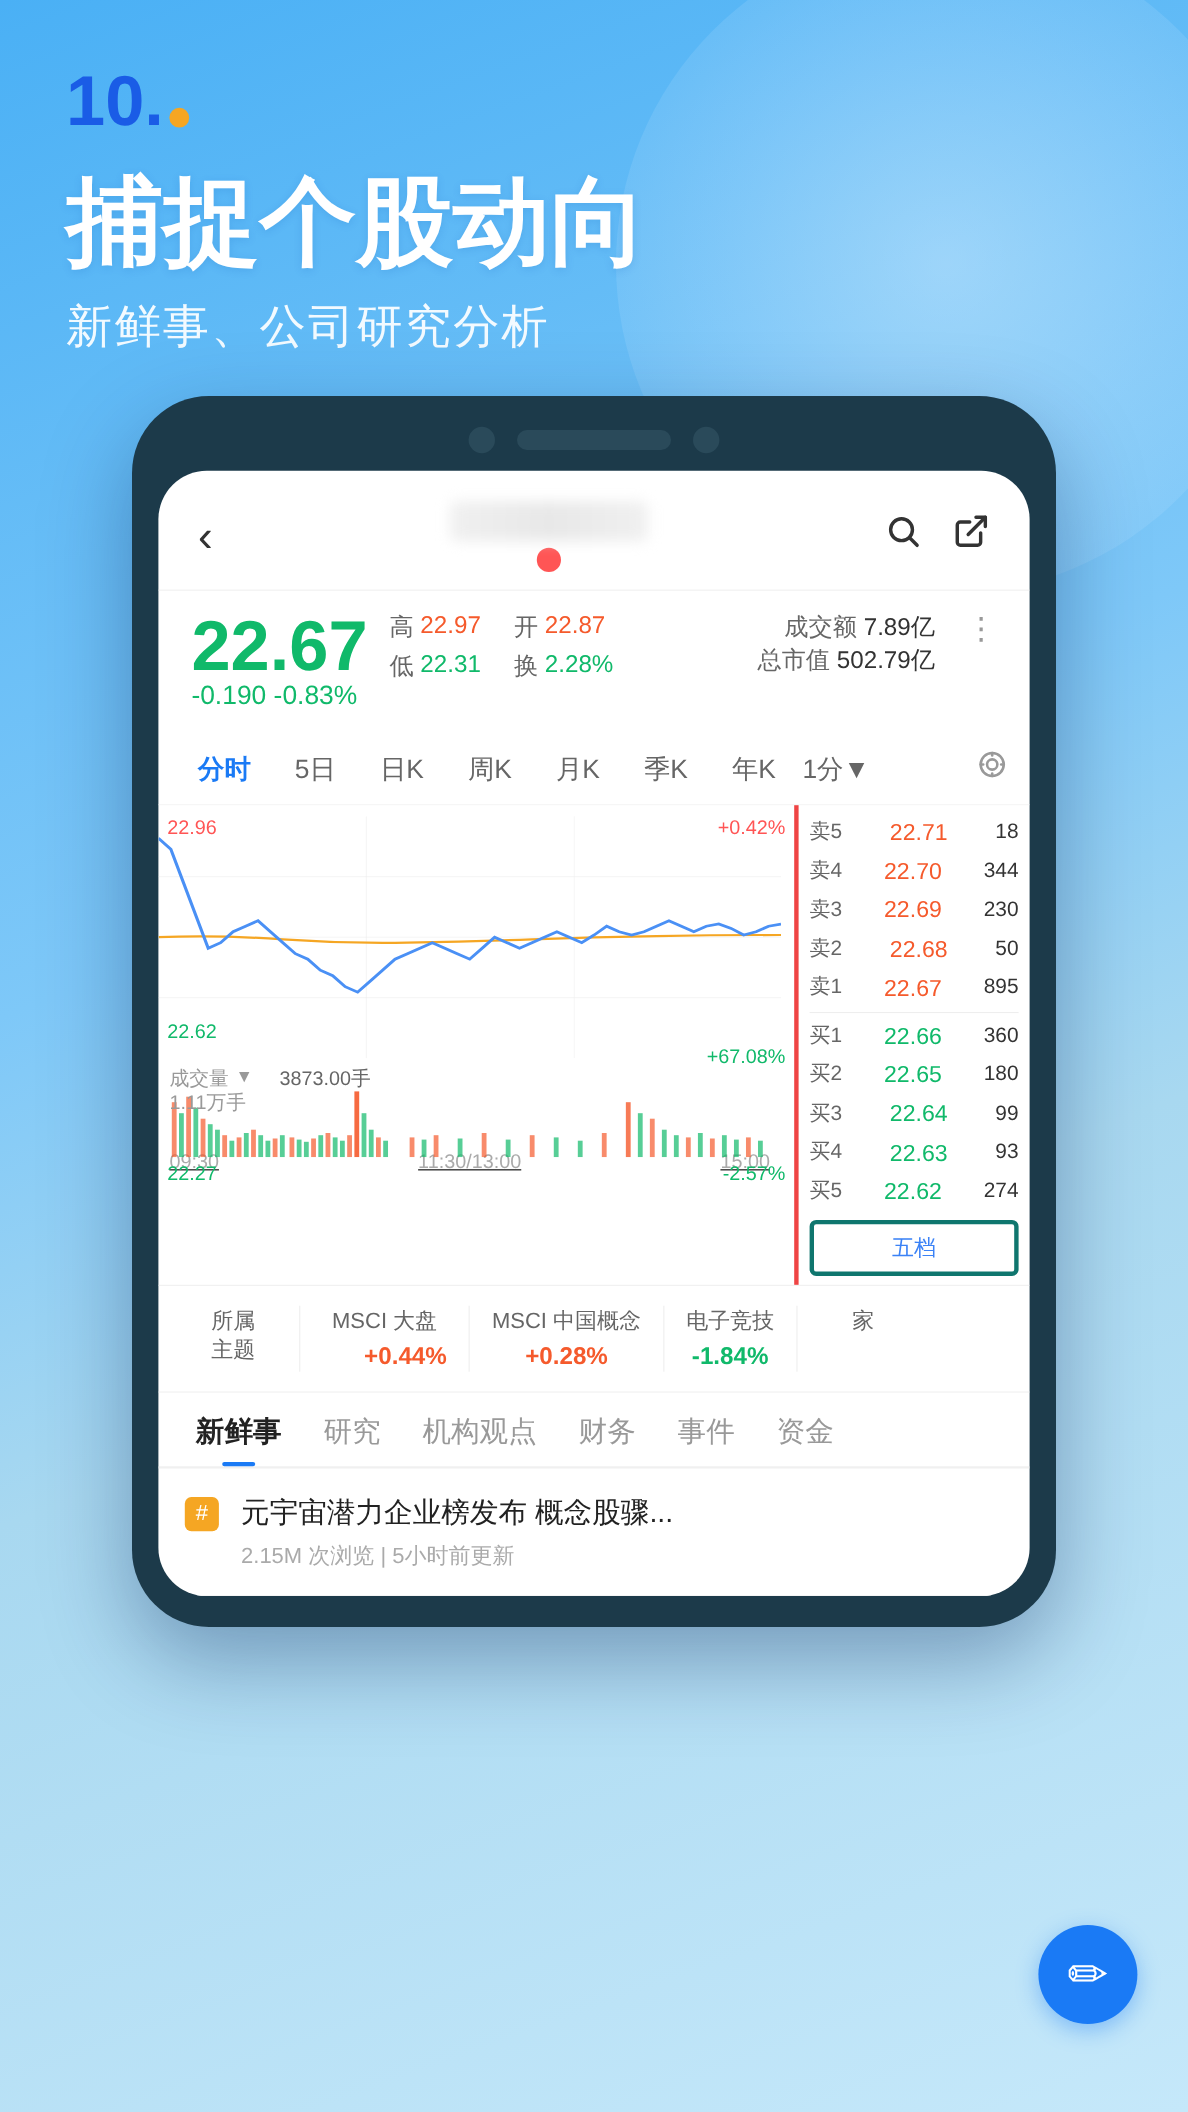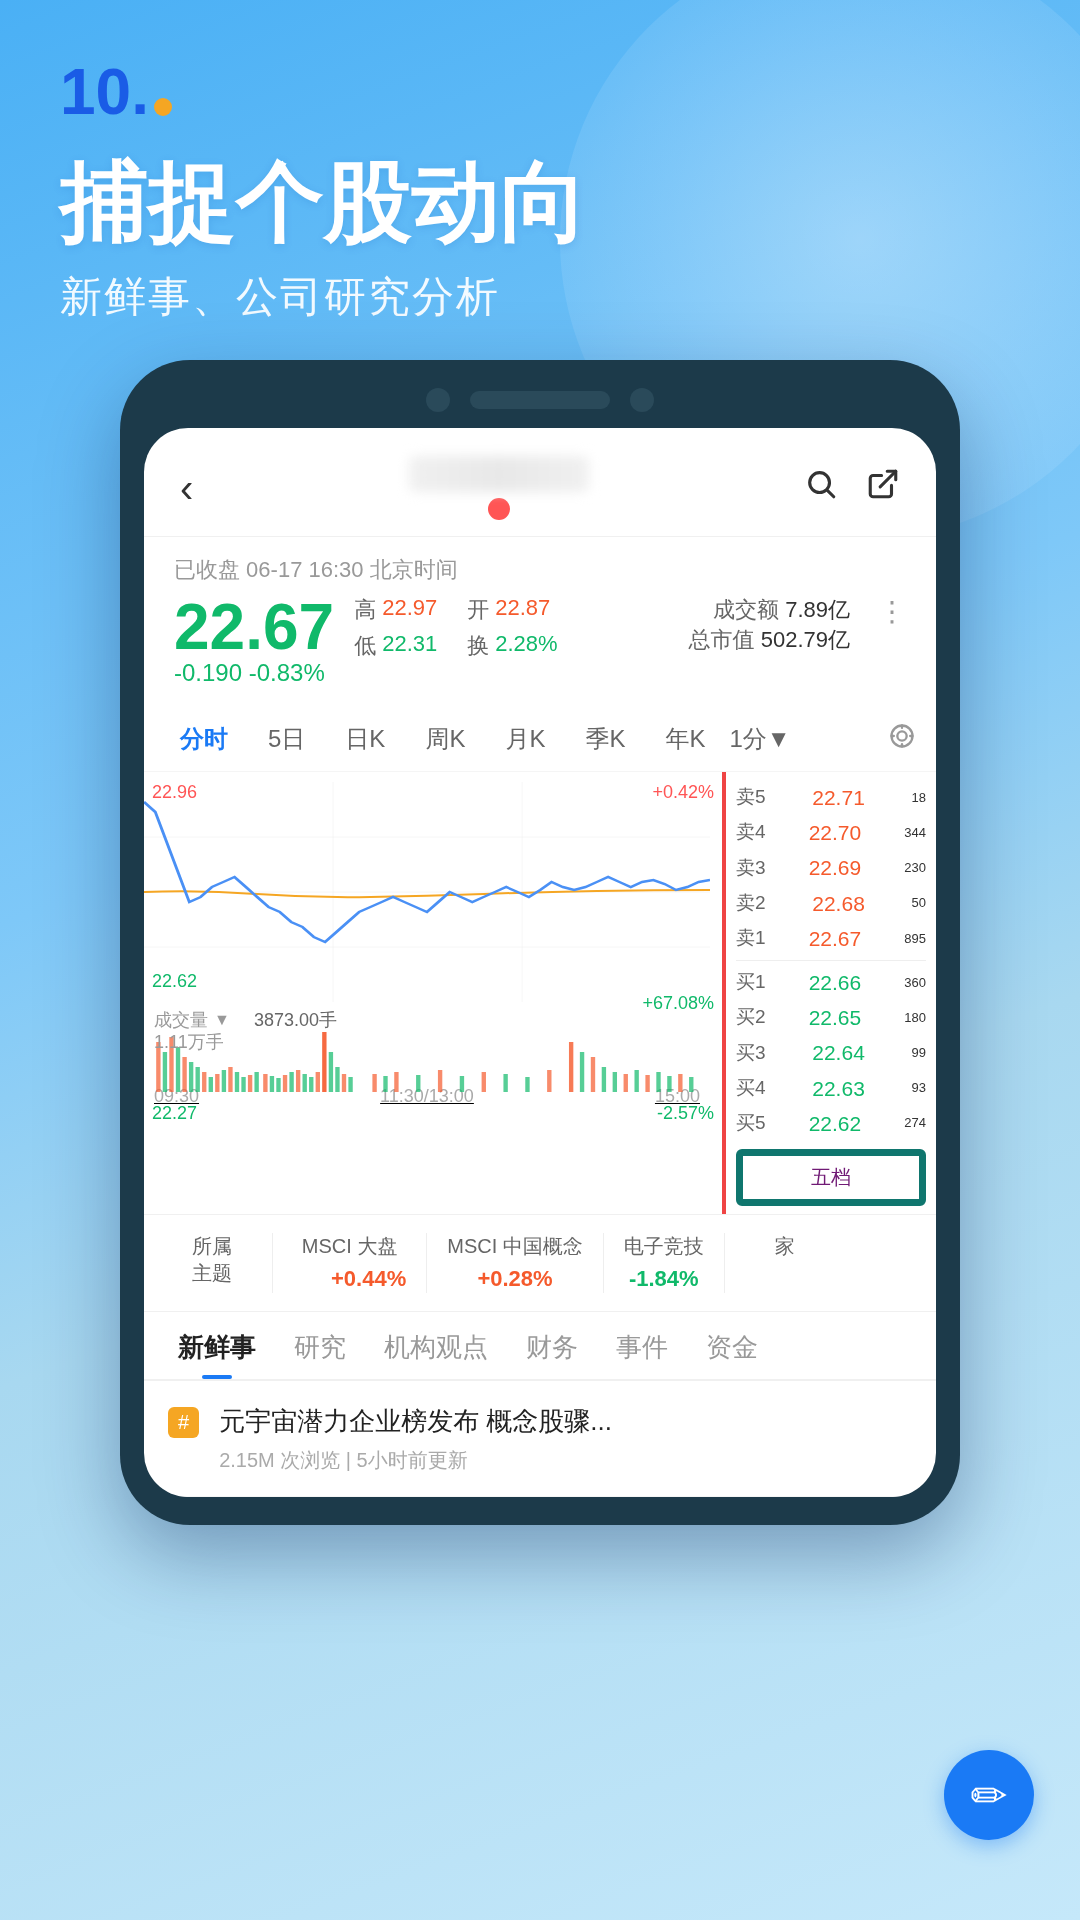--- a/index.html
+++ b/index.html
@@ -388,37 +388,37 @@
       display: flex;
       justify-content: space-between;
       align-items: center;
       padding: 5px 0;
       line-height: 1.2;
     }
 
     .order-label { color: #666; font-size: 19px; }
     .order-price-red { color: #f55a2c; font-size: 21px; }
     .order-price-green { color: #10b96a; font-size: 21px; }
-    .order-qty { color: #333; font-size: 13px; }
+    .order-qty { color: #333; font-size: 19px; }
 
     .order-divider {
       border-top: 1px solid #eee;
       margin: 4px 0;
     }
 
     .five-stalls-btn {
       display: flex;
       align-items: center;
       justify-content: center;
-      border: 7px solid #0f766e;
+      border: 4px solid #0f766e;
       border-radius: 6px;
       padding: 8px;
       margin-top: 8px;
       font-size: 20px;
-      color: #701a75;
+      color: #3b82f6;
     }
 
     
     .theme-section {
       display: flex;
       align-items: stretch;
       padding: 18px 28px;
       gap: 20px;
       border-bottom: 1px solid #f0f0f0;
       overflow: hidden;
@@ -579,21 +579,20 @@
             <svg width="34" height="34" viewBox="0 0 24 24" fill="none" stroke="#333" stroke-width="2.2" stroke-linecap="round" stroke-linejoin="round">
               <path d="M18 13v6a2 2 0 0 1-2 2H5a2 2 0 0 1-2-2V8a2 2 0 0 1 2-2h6"></path>
               <polyline points="15 3 21 3 21 9"></polyline>
                 <line x1="10" y1="14" x2="21" y2="3"></line>
             </svg>
           </span>
         </div>
       </div>
 
       <div class="stock-info-area">
-        <div class="market-status">已收盘  06-17  16:30  北京时间</div>
 
         <div style="display:flex; align-items:flex-start; gap:20px; margin-bottom:4px;">
           <div>
             <div class="main-price">22.67</div>
             <div class="price-change-row">
               <span class="change-text">-0.190  -0.83%</span>
             </div>
           </div>
 
           <div class="price-details">

